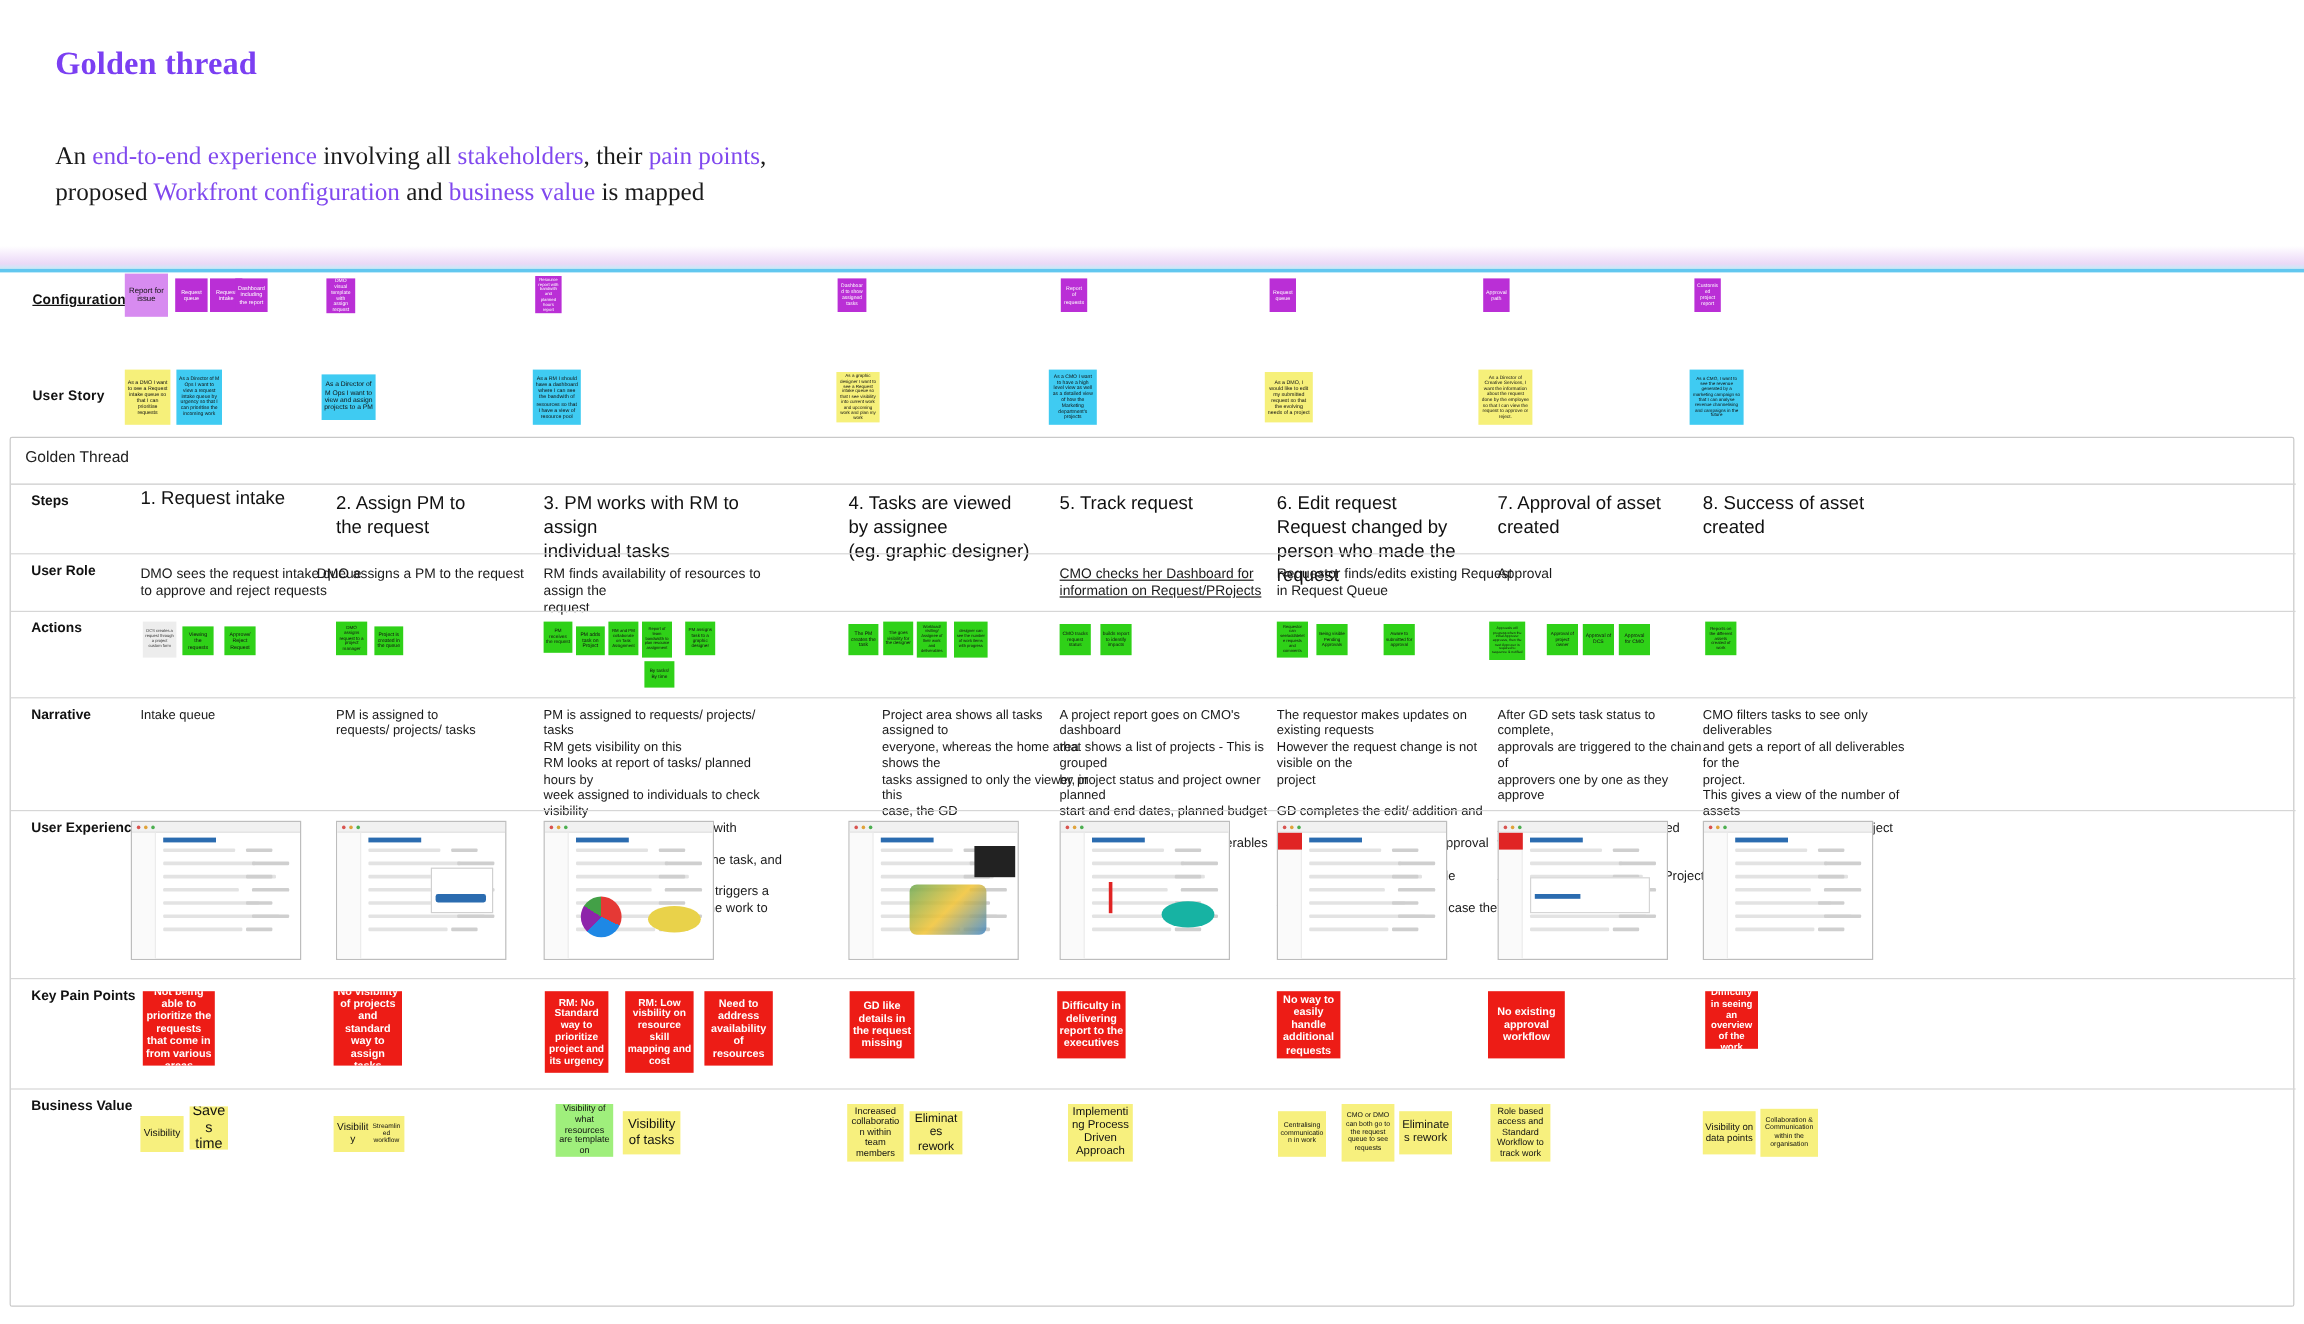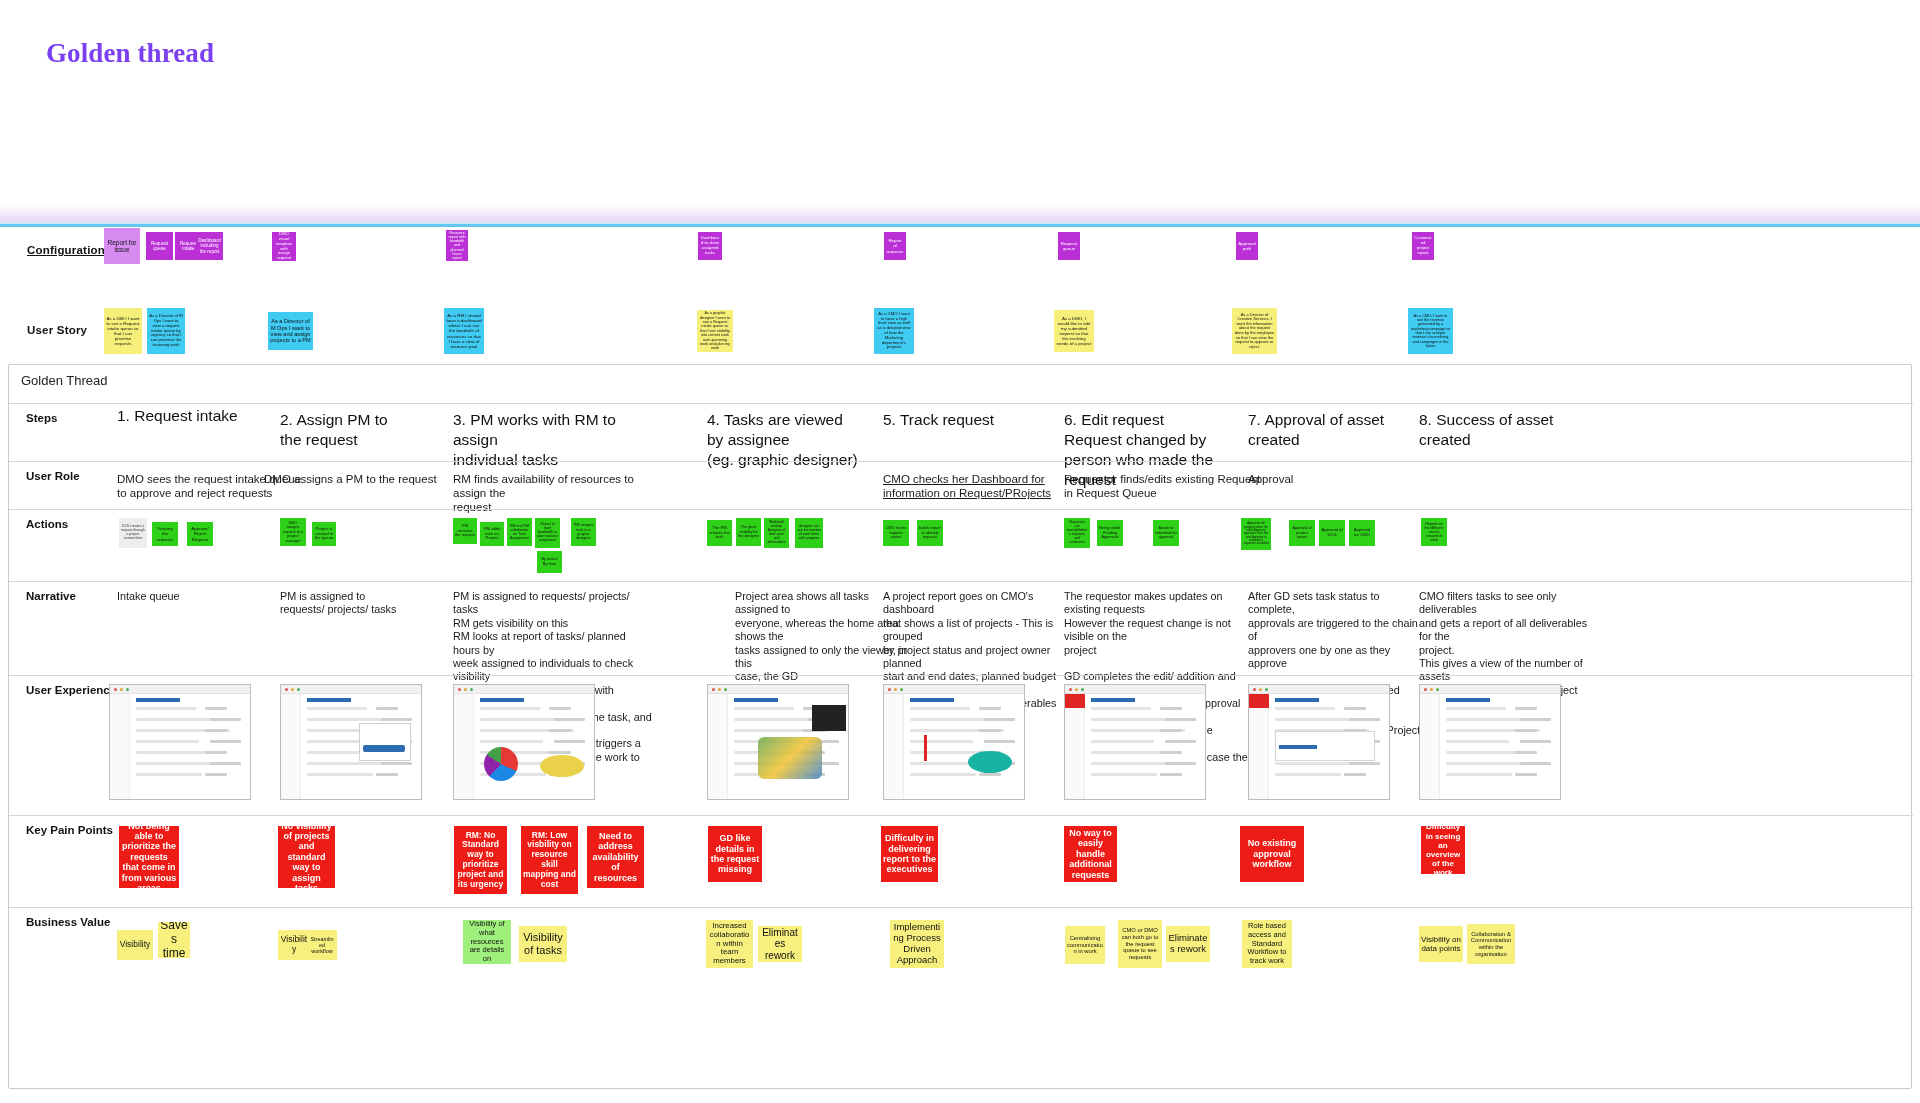--- a/index.html
+++ b/index.html
@@ -99,20 +99,24 @@
   .shot .ylw { position:absolute; background:#E9D24A; border-radius:50%; }
   .shot .redbar{ position:absolute; background:#e02424; }
 
   .gt-divider { position:absolute; left:0; width:1904px; height:1px; background:#d6d6d6; }
 </style>
 </head>
 <body>
 
 <div class="header">
   <h1 class="doc-title">Golden thread</h1>
+  <p class="lede">
+    <span>An <span class="hl">end-to-end experience</span> involving all <span class="hl">stakeholders</span>, their <span class="hl">pain points</span>,</span><br>
+    <span>proposed <span class="hl">Workfront configuration</span> and <span class="hl">business value</span> is mapped</span>
+  </p>
 </div>
 
 <div class="grad-band"></div>
 
 <div class="board">
   <div class="brow">
     <div class="rowlabel" style="top:16px;text-decoration:underline;">Configuration</div>
     <div id="cfg-notes">
         <div class="note purple-lite" style="left: 104px; top: 0px; width: 36px; height: 36px; font-size: 6.5px;">Report for issue</div>
         <div class="note purple" style="left: 146px; top: 4px; width: 27px; height: 28px; font-size: 4.6px;">Request queue</div>
@@ -478,21 +482,21 @@
       </div>
   </div>
 
   <div class="gt-row" style="top:542px; height:92px;">
     <div class="gt-rowlabel">Business Value</div>
     <div id="bv-notes">
         <div class="note ylw-sm" style="left: 108px; top: 22px; width: 36px; height: 30px; font-size: 8.5px;">Visibility</div>
         <div class="note ylw-sm" style="left: 149px; top: 14px; width: 32px; height: 36px; font-size: 12px;">Saves time</div>
         <div class="note ylw-sm" style="left: 269px; top: 22px; width: 32px; height: 30px; font-size: 8.5px;">Visibility</div>
         <div class="note ylw-sm" style="left: 298px; top: 22px; width: 30px; height: 30px; font-size: 5.5px;">Streamlined workflow</div>
-        <div class="note green-lite" style="left: 454px; top: 12px; width: 48px; height: 44px; font-size: 7.5px;">Visibility of what resources are details on</div>
+        <div class="note green-lite" style="left: 454px; top: 12px; width: 48px; height: 44px; font-size: 7.5px;">Visibility of what resources are template on</div>
         <div class="note ylw-sm" style="left: 510px; top: 18px; width: 48px; height: 36px; font-size: 11px;">Visibility of tasks</div>
         <div class="note ylw-sm" style="left: 697px; top: 12px; width: 47px; height: 48px; font-size: 7.8px;">Increased collaboration within team members</div>
         <div class="note ylw-sm" style="left: 749px; top: 18px; width: 44px; height: 36px; font-size: 10px;">Eliminates rework</div>
         <div class="note ylw-sm" style="left: 881px; top: 12px; width: 54px; height: 48px; font-size: 9.5px;">Implementing Process Driven Approach</div>
         <div class="note ylw-sm" style="left: 1056px; top: 18px; width: 40px; height: 38px; font-size: 5.8px;">Centralising communication in work</div>
         <div class="note ylw-sm" style="left: 1109px; top: 12px; width: 44px; height: 48px; font-size: 5.8px;">CMO or DMO can both go to the request queue to see requests</div>
         <div class="note ylw-sm" style="left: 1157px; top: 18px; width: 44px; height: 36px; font-size: 9.5px;">Eliminates rework</div>
         <div class="note ylw-sm" style="left: 1233px; top: 12px; width: 50px; height: 48px; font-size: 7.5px;">Role based access and Standard Workflow to track work</div>
         <div class="note ylw-sm" style="left: 1410px; top: 18px; width: 44px; height: 36px; font-size: 8px;">Visibility on data points</div>
         <div class="note ylw-sm" style="left: 1458px; top: 16px; width: 48px; height: 40px; font-size: 5.8px;">Collaboration &amp; Communication within the organisation</div>

